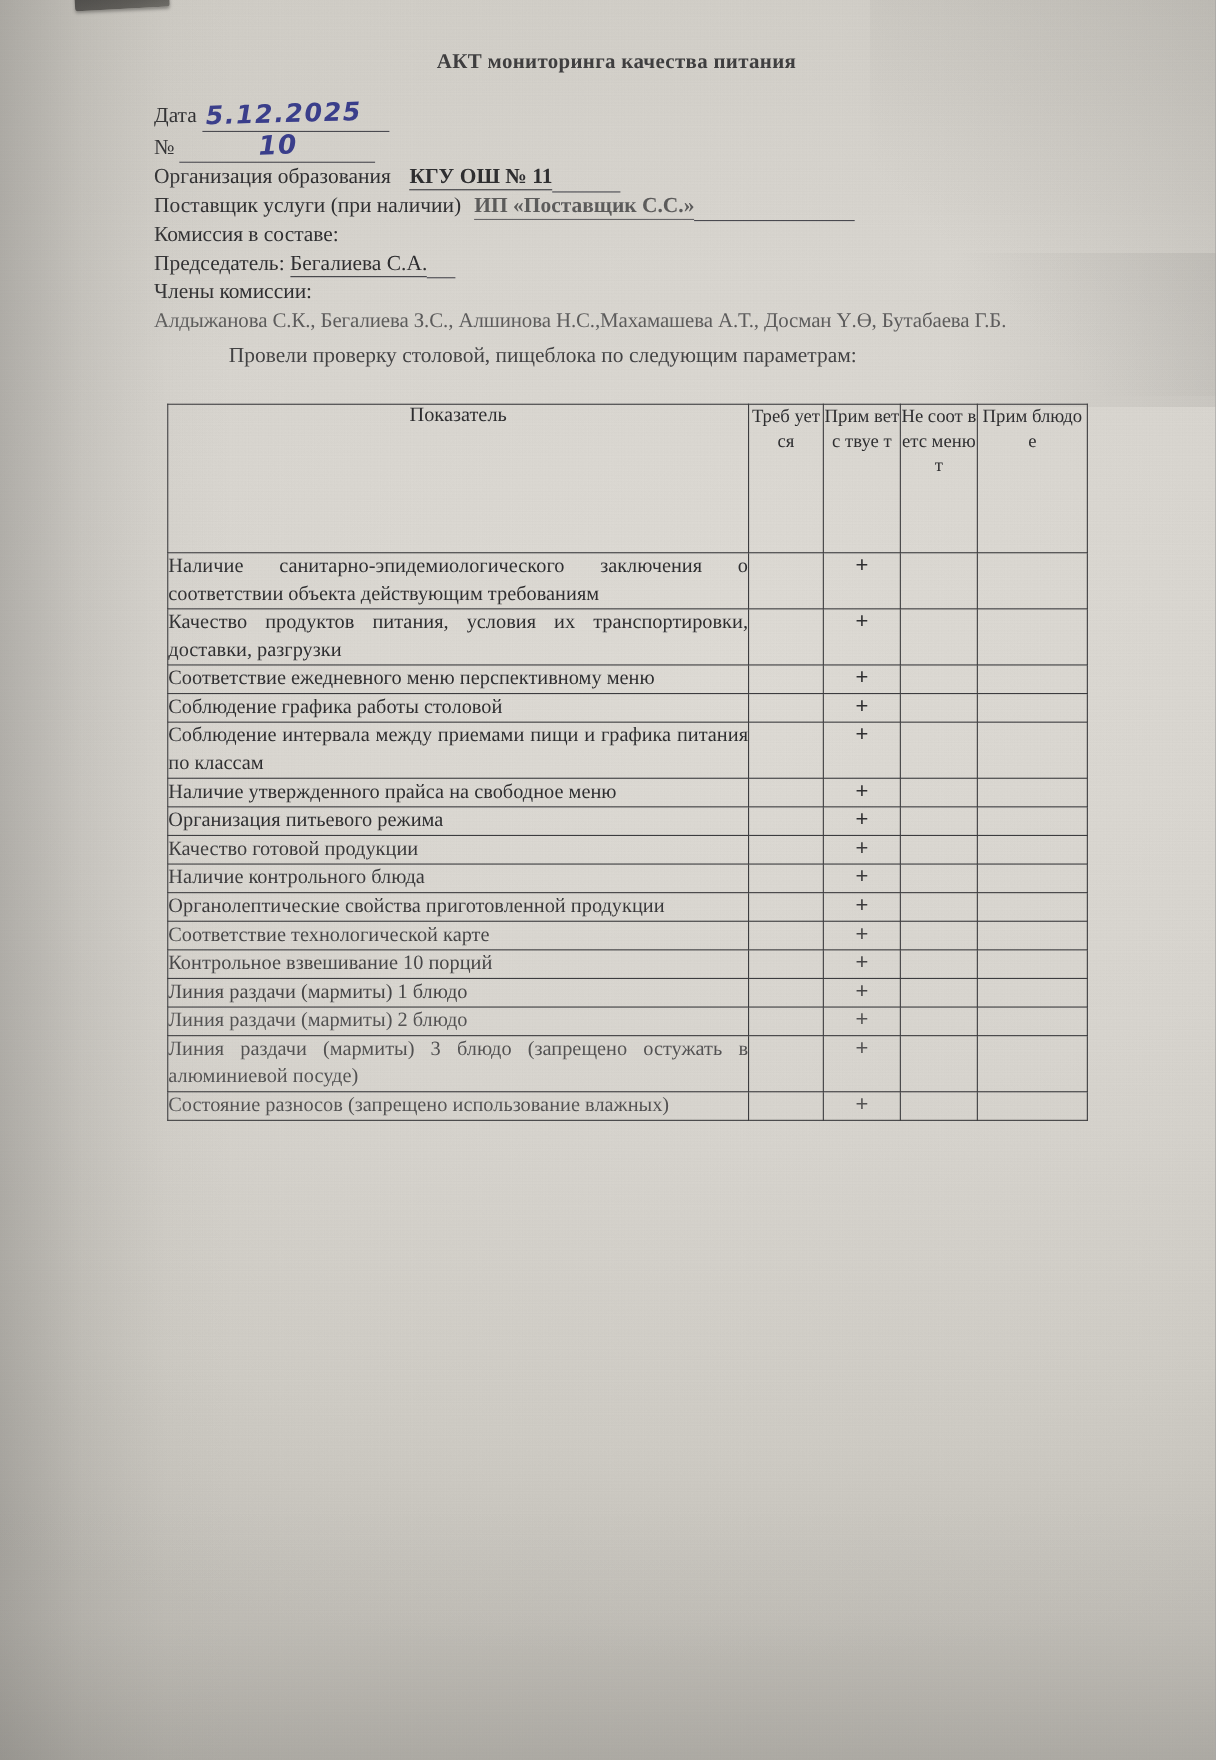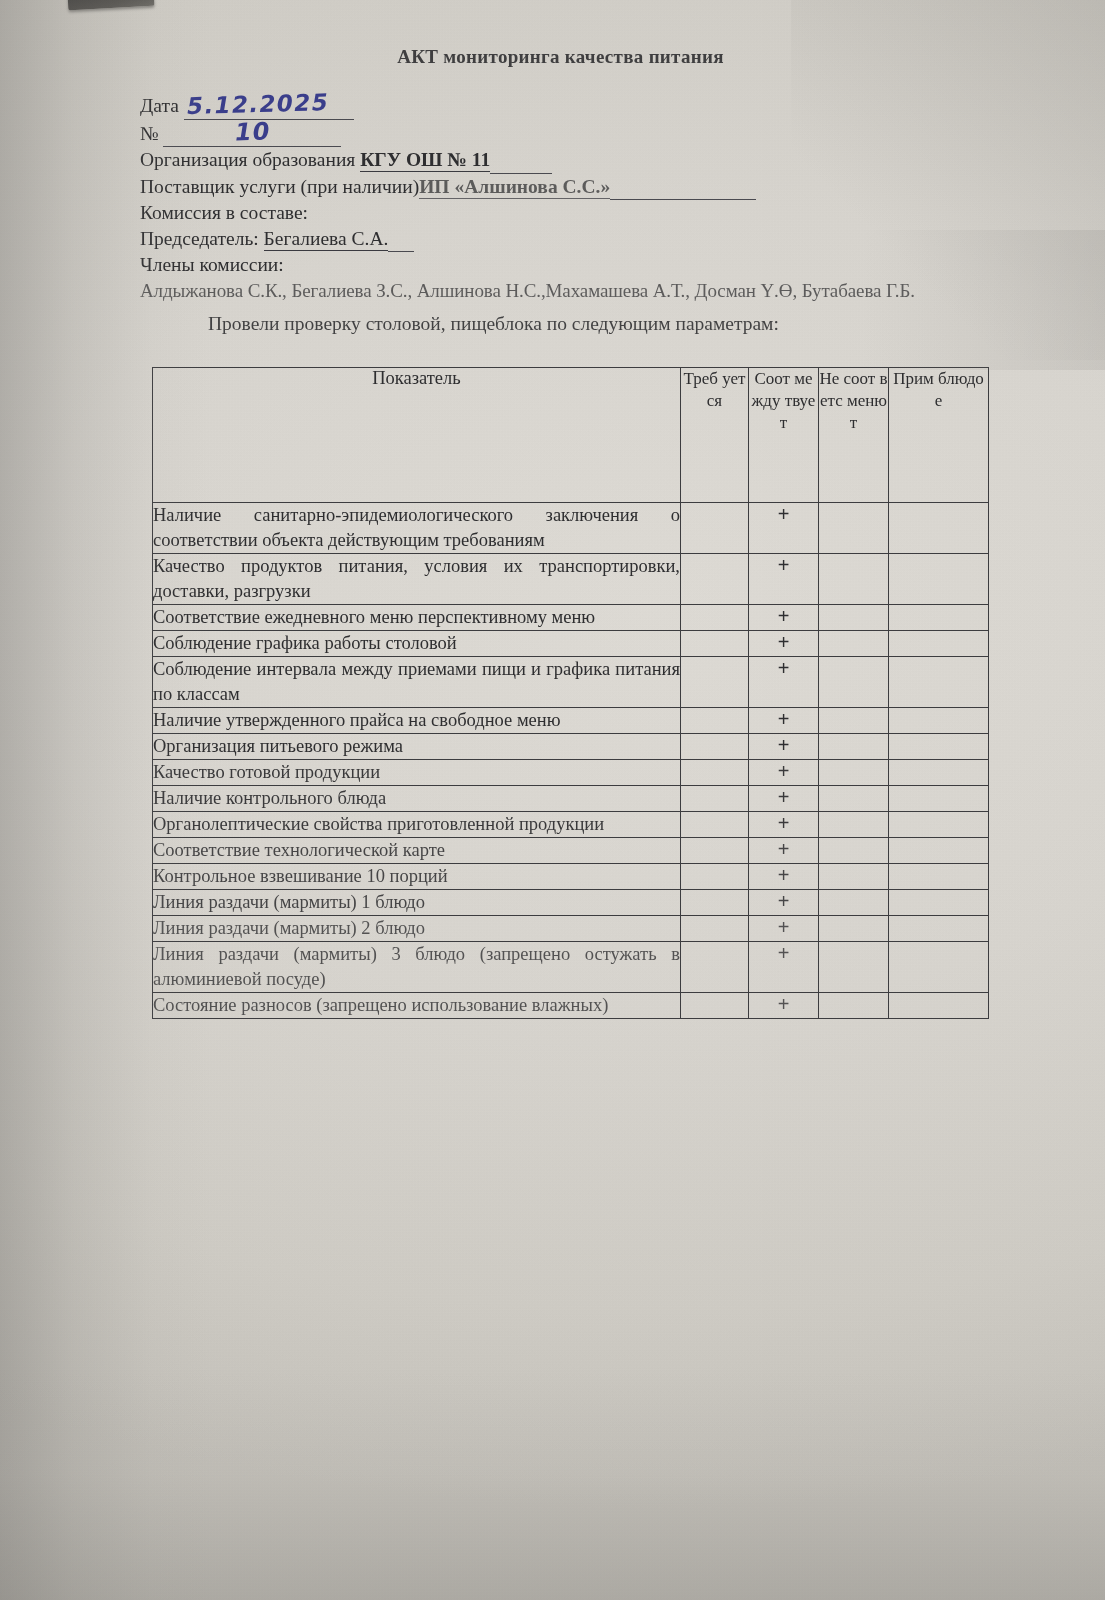--- a/index.html
+++ b/index.html
@@ -106,20 +106,21 @@
     font-style: italic;
     font-weight: 600;
     letter-spacing: 1px;
     transform: rotate(-2deg);
     display: inline-block;
   }
   .underlined-bold {
     font-weight: bold;
     border-bottom: 1.3px solid #3a3a40;
     padding-bottom: 1px;
+    margin-left: 12px;
   }
   .underlined-plain {
     border-bottom: 1.3px solid #3a3a40;
     padding-bottom: 1px;
   }
   .members-line {
     font-size: 19px;
     letter-spacing: -0.1px;
     white-space: nowrap;
   }
@@ -212,21 +213,21 @@
         <span class="hand-num">10</span>
       </span>
     </span>
 
     <span class="hline">
       <span class="hlabel">Организация образования</span>
       <span class="underlined-bold">КГУ ОШ № 11</span><span class="fill-rule" style="width:62px;">&nbsp;</span>
     </span>
 
     <span class="hline">
-      <span class="hlabel">Поставщик услуги (при наличии)</span><span class="underlined-bold fade-tail">ИП «Алшинова С.С.»</span><span class="fill-rule" style="width:146px;">&nbsp;</span>
+      <span class="hlabel">Поставщик услуги (при наличии)</span><span class="underlined-bold fade-tail">ИП «Поставщик С.С.»</span><span class="fill-rule" style="width:146px;">&nbsp;</span>
     </span>
 
     <span class="hline">Комиссия в составе:</span>
 
     <span class="hline">
       <span class="hlabel">Председатель:</span>
       <span class="underlined-plain">Бегалиева С.А.</span><span class="fill-rule" style="width:26px;">&nbsp;</span>
     </span>
 
     <span class="hline">Члены комиссии:</span>
@@ -242,21 +243,21 @@
         <col style="width:528px">
         <col style="width:68px">
         <col style="width:70px">
         <col style="width:70px">
         <col style="width:100px">
       </colgroup>
       <thead>
         <tr>
           <th class="col-ind">Показатель</th>
           <th class="col-mark">Треб уется</th>
-          <th class="col-mark">Соот между твуе т</th>
+          <th class="col-mark">Прим ветс твуе т</th>
           <th class="col-mark">Не соот ветс меню т</th>
           <th class="col-mark">Прим блюдо е</th>
         </tr>
       </thead>
       <tbody>
           <tr>
             <td class="ind">Наличие санитарно-эпидемиологического заключения о соответствии объекта действующим требованиям</td>
             <td class="mark"></td>
             <td class="mark">+</td>
             <td class="mark"></td>

